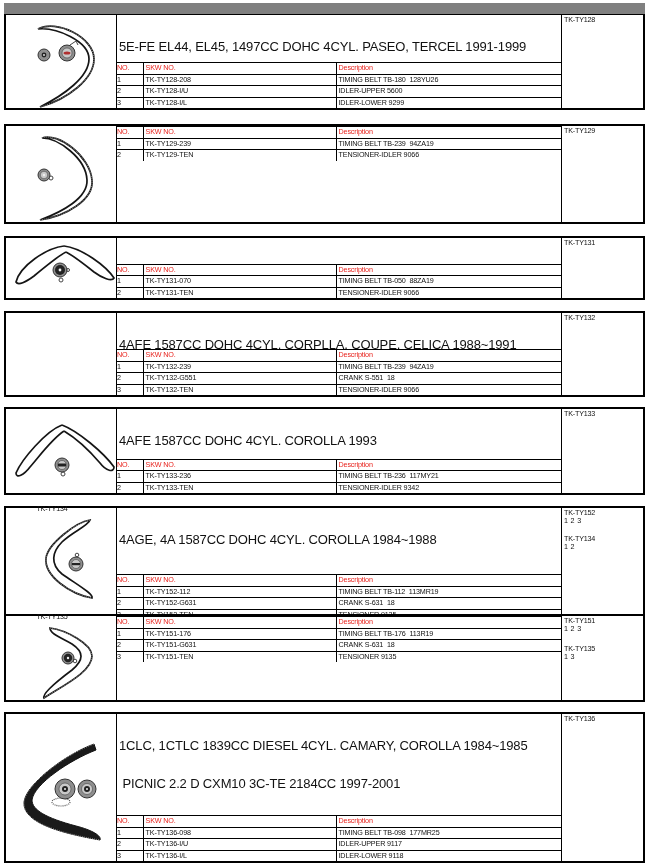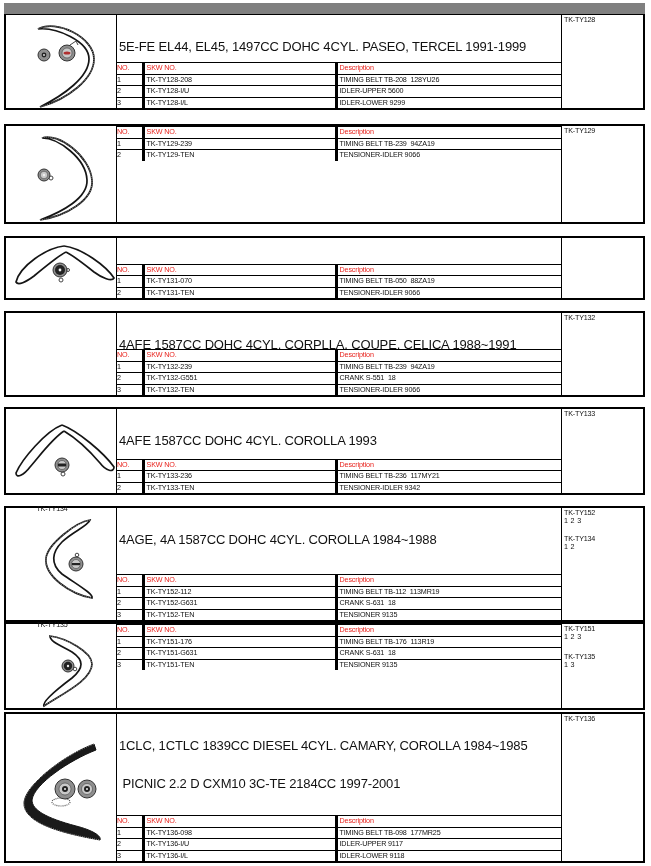--- a/index.html
+++ b/index.html
@@ -23,21 +23,21 @@
   .diagram-label { position:absolute; left:0; width:92px; text-align:center; top:-3px;
                    font-size:7.2px; letter-spacing:-0.2px; line-height:8px; background:transparent; }
   .engine-cell { width:444px; flex:0 0 444px; border-right:1px solid #000;
                  display:flex; flex-direction:column; }
   .engine-text { flex:1 1 auto; padding:1px 0 0 2px; font-size:13px; letter-spacing:-0.15px;
                  line-height:12.5px; white-space:pre; overflow:hidden; }
   .parts { width:100%; border-collapse:collapse; table-layout:fixed; font-size:7.2px;
            letter-spacing:-0.15px; flex:0 0 auto; }
   .parts td { border-top:1px solid #000; height:10.5px; padding:0 0 0 2px; line-height:10.5px;
               white-space:pre; overflow:hidden; }
-  .parts td + td { border-left:3px solid #000000; }
+  .parts td + td { border-left:1px solid #000000; }
   .parts td.c-no { text-align:left; padding:0; }
   .parts tr.ph td { color:var(--accent); }
   .kit-cell { flex:1 1 auto; padding:0 0 0 2px; font-size:7.2px; letter-spacing:-0.2px; line-height:8px; }
   .kit-cell .kit-code { margin-top:1px; }
   .kit-cell .kit-group + .kit-group { margin-top:10px; }
   .kit-cell .kit-items { word-spacing:1px; }
 
   .belt { fill:none; stroke:#151515; stroke-width:1.7; }
   .belt-teeth { fill:none; stroke:#fff; stroke-width:0.6; stroke-dasharray:0.8 1.2; }
   .pulley-outer { fill:#8e8e8e; stroke:#333; stroke-width:1; }
@@ -91,21 +91,21 @@
           </colgroup>
         <tbody>
             <tr class="ph">
           <td class="c-no">NO.</td>
           <td>SKW NO.</td>
           <td>Description</td>
         </tr>
         <tr>
           <td class="c-no">1</td>
           <td>TK-TY128-208</td>
-          <td>TIMING BELT TB-208  128YU26</td>
+          <td>TIMING BELT TB-180  128YU26</td>
         </tr>
         <tr>
           <td class="c-no">2</td>
           <td>TK-TY128-I/U</td>
           <td>IDLER-UPPER 5600</td>
         </tr>
         <tr>
           <td class="c-no">3</td>
           <td>TK-TY128-I/L</td>
           <td>IDLER-LOWER 9299</td>
@@ -202,20 +202,23 @@
           <td>TIMING BELT TB-050  88ZA19</td>
         </tr>
         <tr>
           <td class="c-no">2</td>
           <td>TK-TY131-TEN</td>
           <td>TENSIONER-IDLER 9066</td>
         </tr>
       </tbody>
         </table>
     </div>
+    <div class="kit-cell">
+      <div class="kit-code">TK-TY131</div>
+    </div>
   </section>
 
   <section class="block" style="top:311px;height:86px;">
     <div class="diagram-cell"></div>
     <div class="engine-cell">
       <div class="engine-text">
         <div>4AFE 1587CC DOHC 4CYL. CORPLLA, COUPE, CELICA 1988~1991</div>
         
       </div>
       <table class="parts">
@@ -361,21 +364,21 @@
         <div class="kit-code">TK-TY152</div>
         <div class="kit-items">1 2 3</div>
       </div>
       <div class="kit-group">
         <div class="kit-code">TK-TY134</div>
         <div class="kit-items">1 2</div>
       </div>
     </div>
   </section>
 
-  <section class="block" style="top:614px;height:88px;margin-top:8px;">
+  <section class="block" style="top:614px;height:88px;">
     <div class="diagram-cell">
       <svg viewBox="0 0 110 84" preserveAspectRatio="xMinYMin meet">
         <g>
           <path class="belt" d="M44 12 C 60 14, 86 28, 86 40 C 86 56, 56 70, 38 82 C 36 78, 50 66, 66 54 C 78 44, 78 36, 66 28 C 56 22, 44 18, 44 12 Z"></path>
           <path class="belt-teeth" d="M44 12 C 60 14, 86 28, 86 40 C 86 56, 56 70, 38 82"></path>
         </g>
         <g>
           <circle class="bracket" cx="69" cy="45" r="1.8"></circle>
           <circle class="pulley-outer" cx="62" cy="42" r="6" fill="#333"></circle>
           <circle class="pulley-hub" cx="62" cy="42" r="4.2"></circle>

